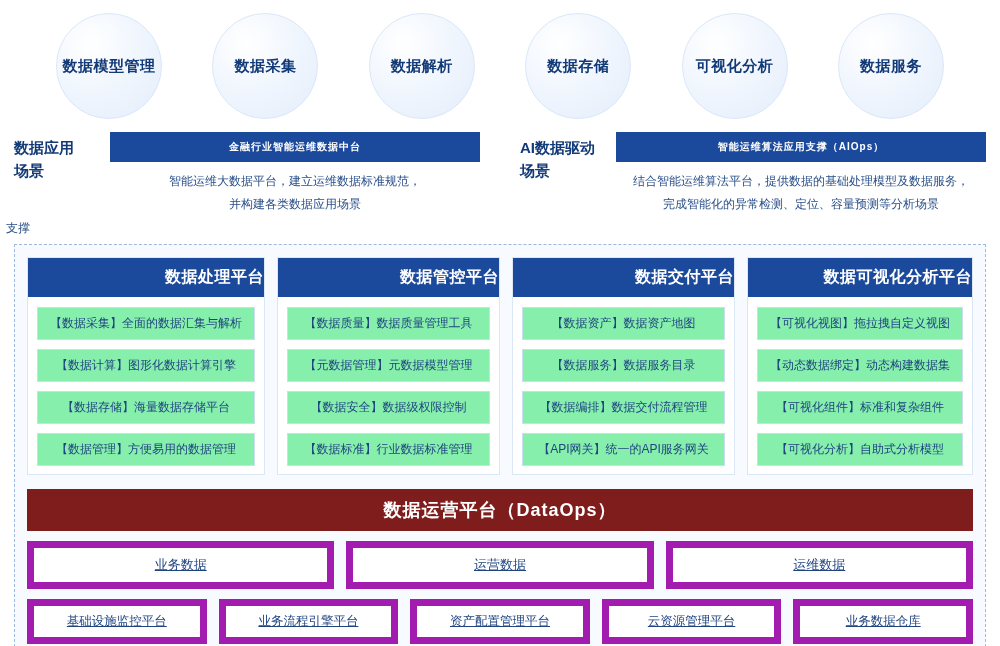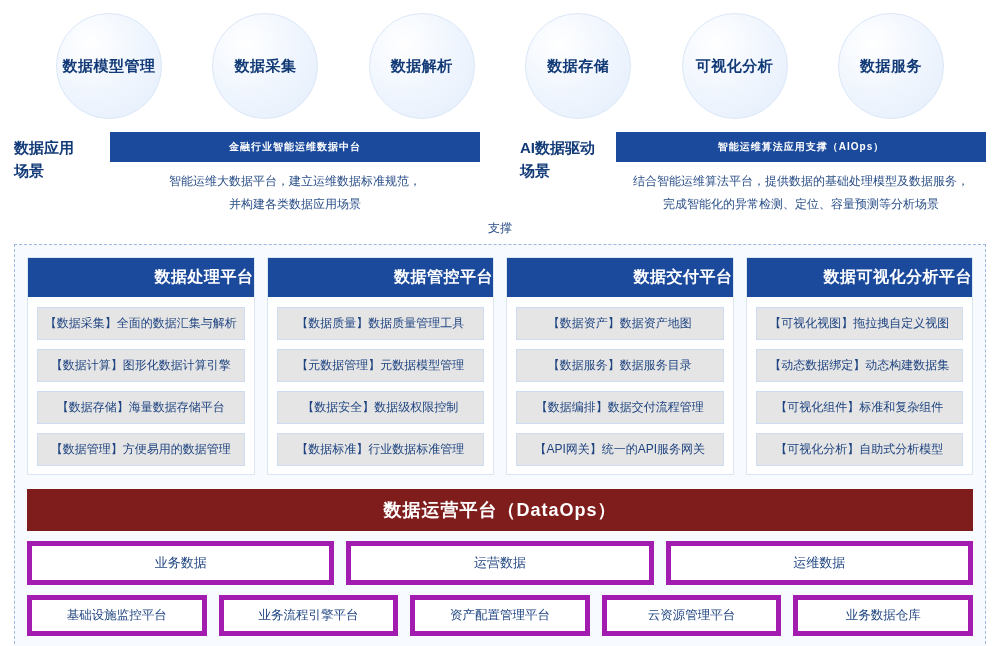--- a/index.html
+++ b/index.html
@@ -71,21 +71,21 @@
     font-size: 12px;
     color: #2a4f88;
     line-height: 1.9;
     padding: 8px 6px 0 6px;
     text-align: center;
   }
   .scenario-desc div { white-space: nowrap; }
 
   
   .support-wrap {
-    text-align: center;
+    text-align: left;
     margin-top: 2px;
     height: 22px;
     position: relative;
   }
   .support-text {
     font-size: 12px;
     color: #2a4f88;
     background: #ffffff;
     padding: 0 6px;
     position: relative;
@@ -113,25 +113,25 @@
     color: #fff;
     font-size: 16px;
     font-weight: bold;
     text-align: right;
     padding: 9px 0;
     letter-spacing: .5px;
   }
   .col-body { padding: 10px 9px 8px 9px; }
   .item {
     border: 1px solid #cddcf1;
-    background: #e5e5e5;
+    background: #86efac;
     font-size: 12px;
     color: #1f4480;
     text-align: center;
-    padding: 7px 2px;
+    padding: 7px 12px;
     margin-bottom: 9px;
     white-space: nowrap;
     overflow: hidden;
   }
   .item:last-child { margin-bottom: 0; }
 
   
   .dataops {
     margin: 14px 0 0 0;
     background: #7f1d1d;
@@ -142,27 +142,28 @@
     padding: 9px 0;
     letter-spacing: 1px;
   }
   .row-boxes {
     display: flex;
     gap: 12px;
     margin-top: 10px;
   }
   .row-boxes .cell {
     flex: 1;
-    border: 5px solid #a21caf;
+    border: 7px solid #a21caf;
     background: #ffffff;
     font-size: 13px;
     color: #1f4480;
     text-align: center;
     padding: 8px 0;
     white-space: nowrap;
+    text-decoration: underline;
   }
   .row-boxes.small .cell { font-size: 12.5px; padding: 7px 0; }
 
   
   .base {
     margin: 10px 14px 0 14px;
     background: #1b4a9c;
     color: #fff;
     font-size: 18px;
     font-weight: bold;

